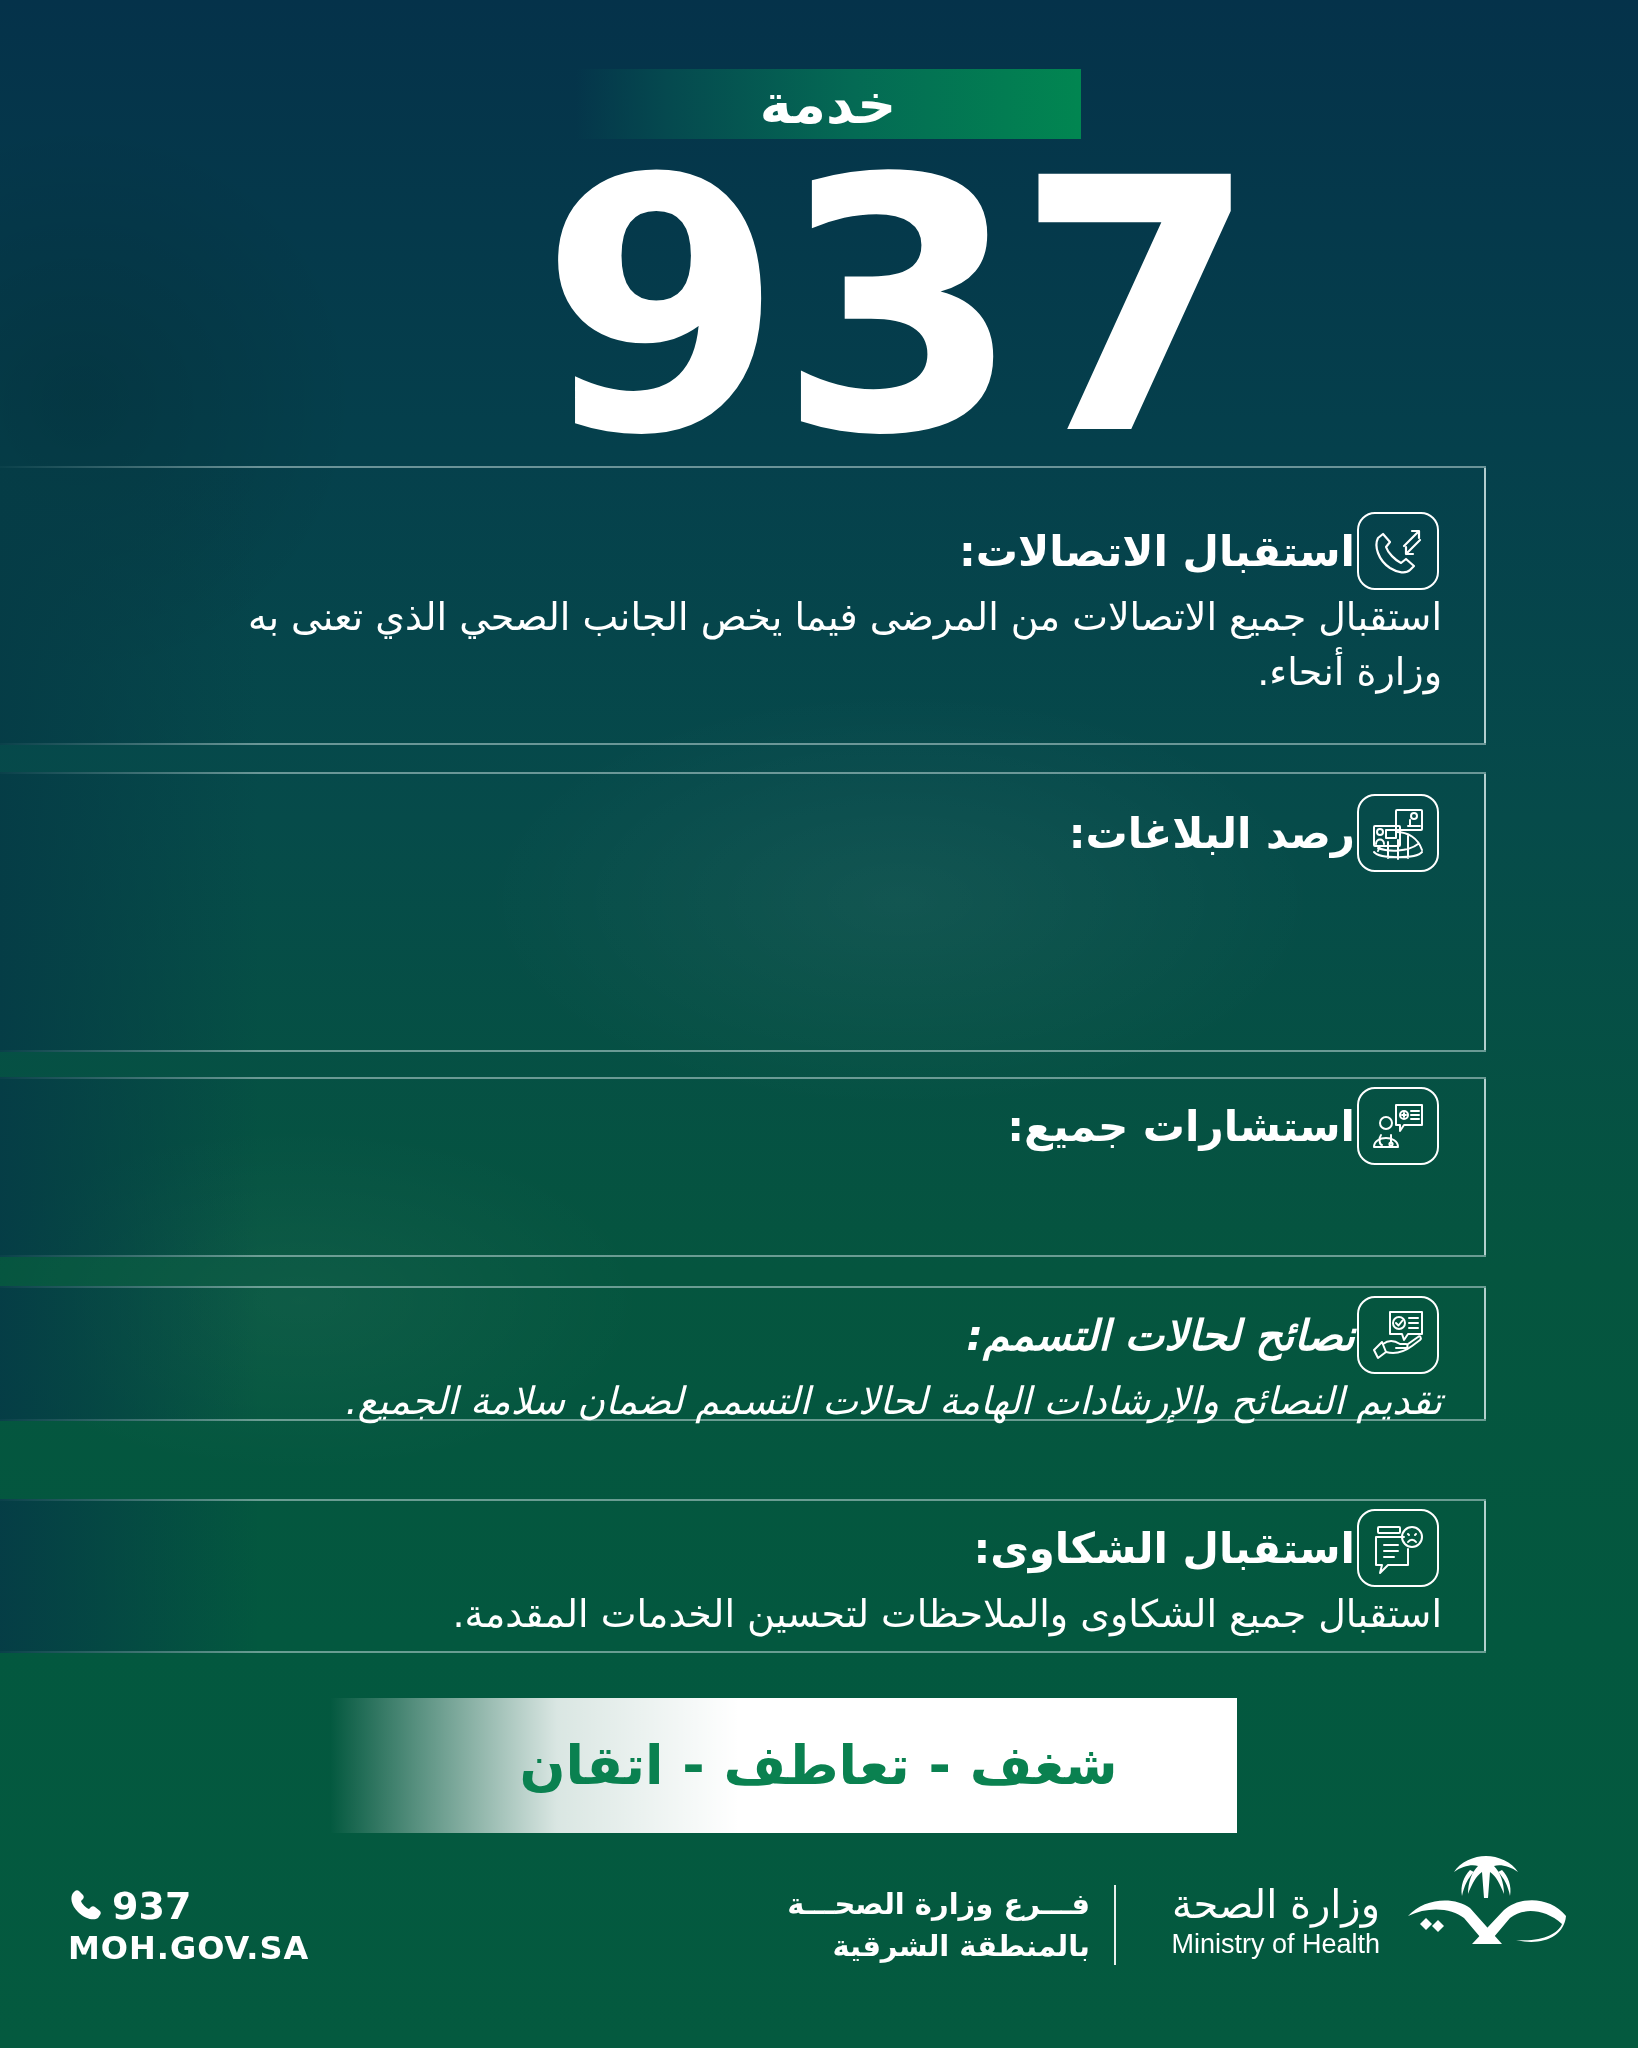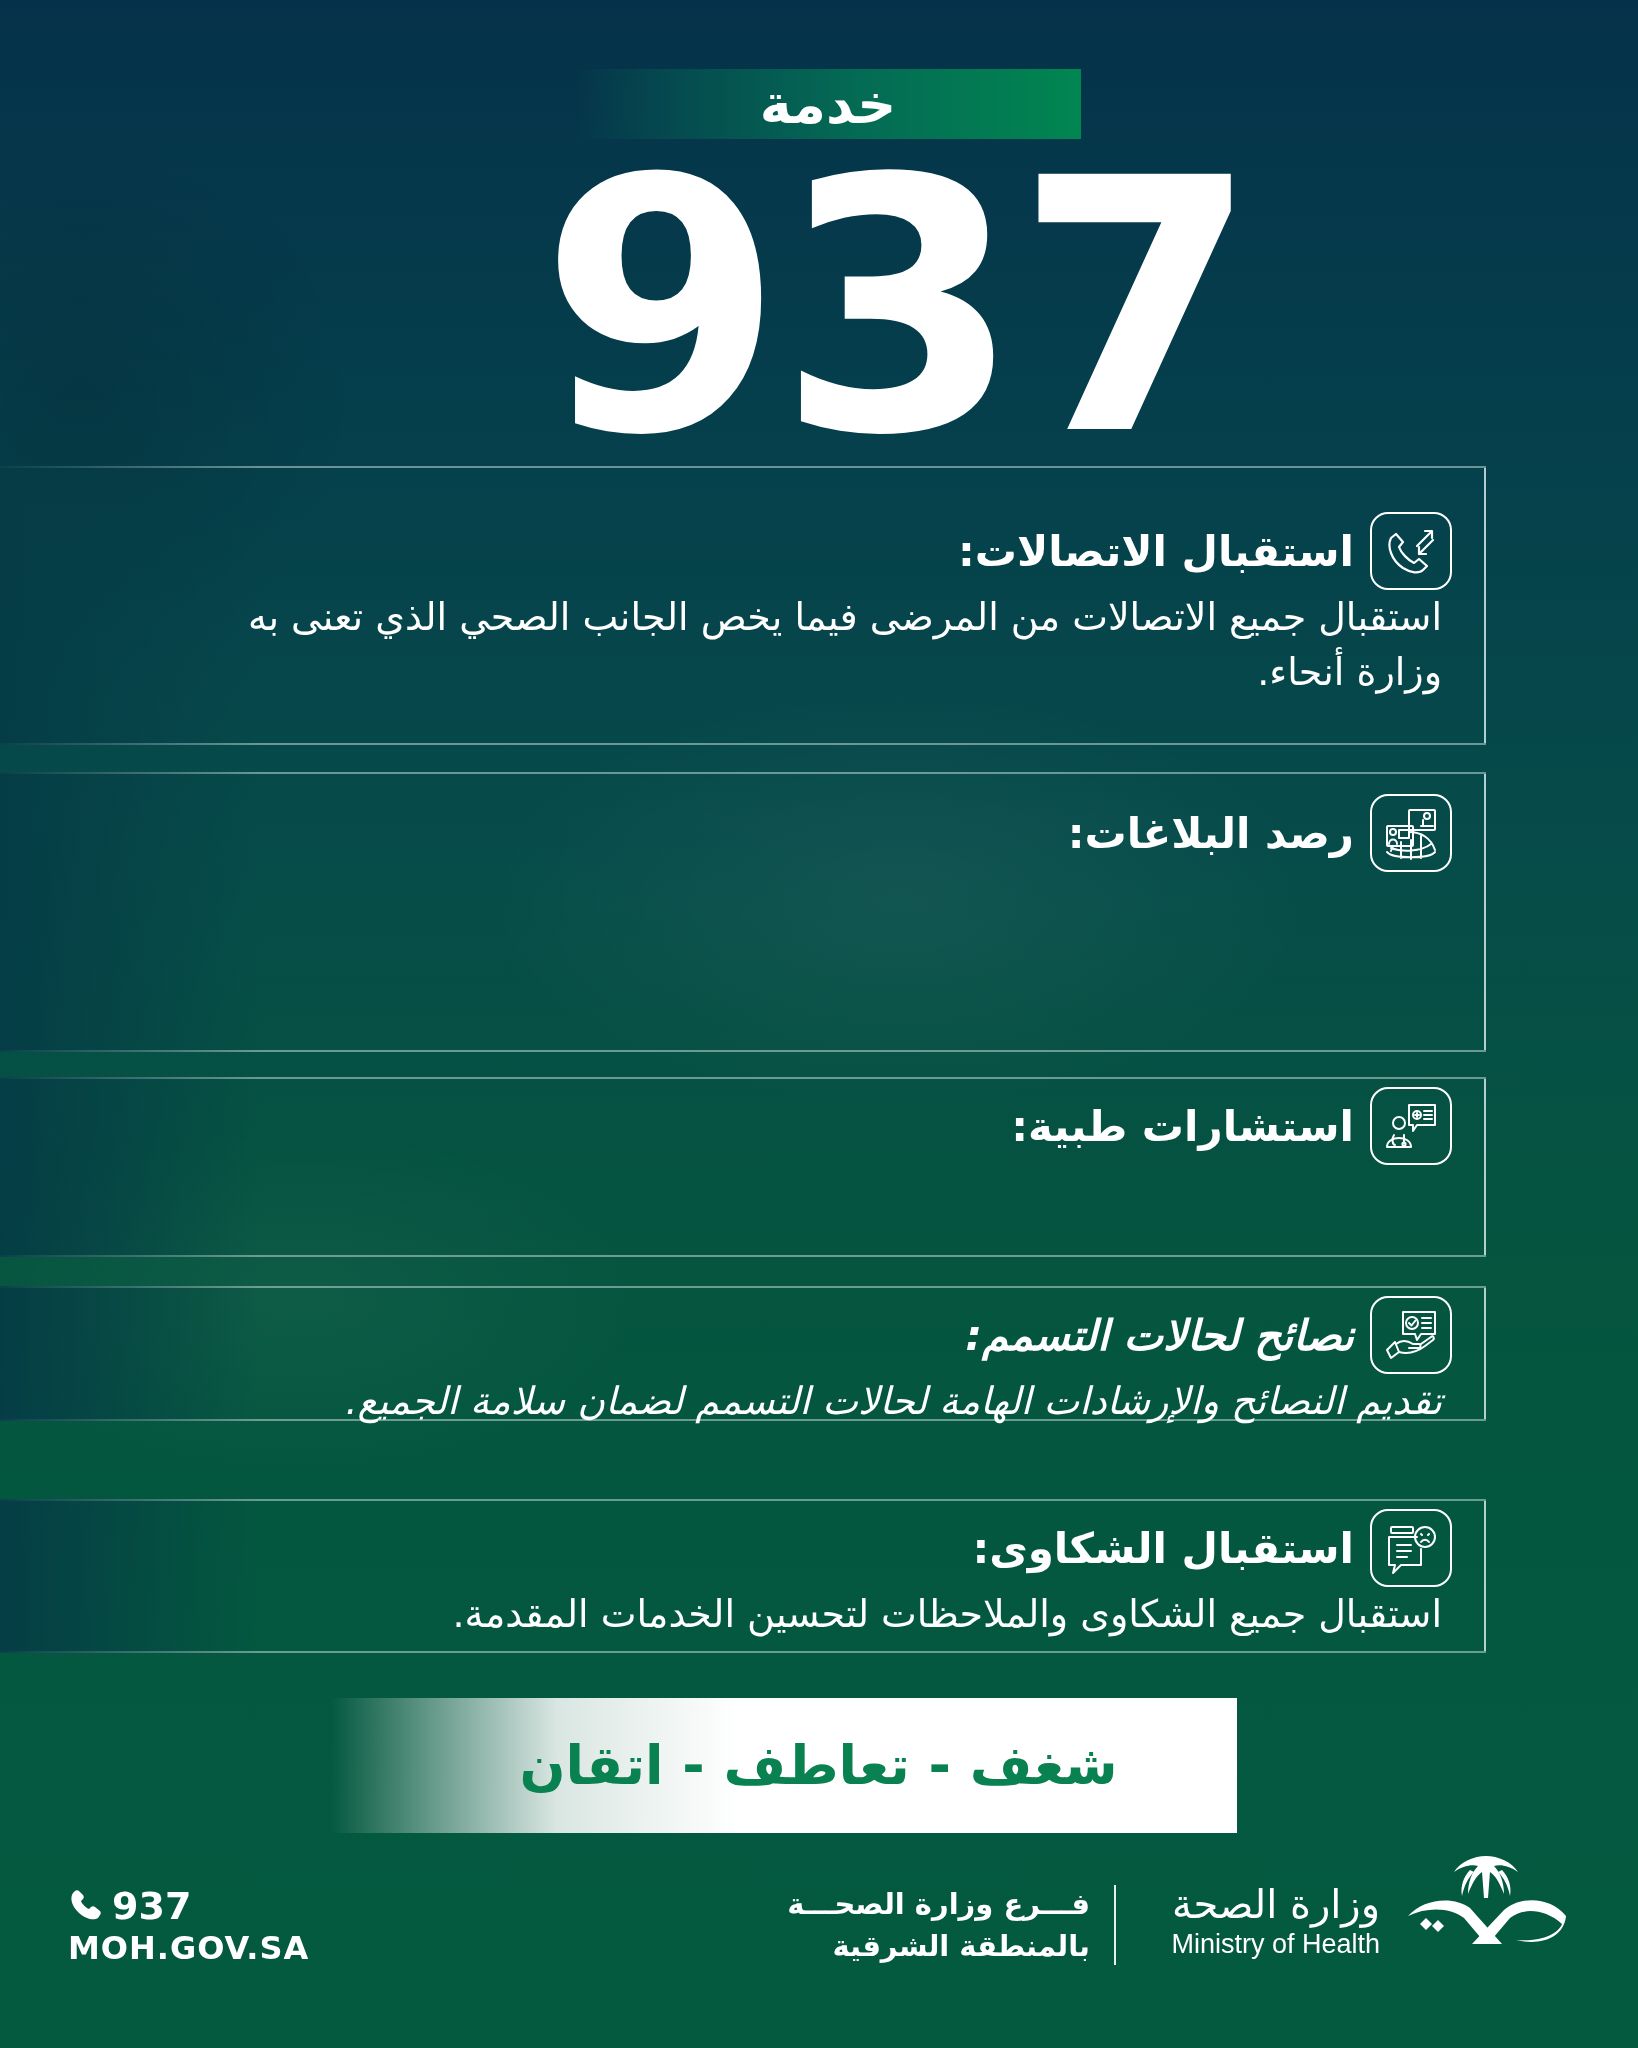--- a/index.html
+++ b/index.html
@@ -40,22 +40,22 @@
   .card::before {
     content: ""; position: absolute; right: 0; top: 0; bottom: 0;
     border-right: 2px solid rgba(210,230,230,0.85);
   }
   .card .fade-left {
     position: absolute; left: 0; top: -2px; bottom: -2px; width: 260px;
     background: linear-gradient(90deg, rgba(5,60,70,0.95), rgba(5,60,70,0));
     pointer-events: none;
   }
   .card-head {
-    position: absolute; right: 34px; top: 44px;
-    display: flex; flex-direction: row-reverse; align-items: center; gap: 16px;
+    position: absolute; right: 47px; top: 44px;
+    display: flex; flex-direction: row-reverse; align-items: center; gap: 2px;
   }
   .icon-box {
     width: 82px; height: 78px; border: 2.5px solid #fff; border-radius: 18px;
     box-sizing: border-box; display: flex; align-items: center; justify-content: center;
   }
   .icon-box svg { width: 60px; height: 58px; }
   .card-title {
     font-weight: bold; font-size: 42px; direction: rtl; white-space: nowrap; color: #fff;
   }
   .card-body {
@@ -140,21 +140,21 @@
         <path d="M28 8 L54 8 L54 28 L36 28 L32 34 L32 28 L28 28 Z"></path>
         <circle cx="36" cy="18" r="4"></circle>
         <path d="M36 16 L36 20 M34 18 L38 18"></path>
         <path d="M43 14 L51 14 M43 18 L51 18 M43 22 L51 22"></path>
         <circle cx="18" cy="26" r="6"></circle>
         <path d="M6 50 C6 38 30 38 30 50 Z"></path>
         <path d="M13 38 C10 42 12 48 14 48 M23 38 L23 46"></path>
         <circle cx="23" cy="47" r="1.6"></circle>
       </svg>
     </div>
-    <div class="card-title">استشارات طبية:</div>
+    <div class="card-title">استشارات جميع:</div>
   </div>
 </div>
 
 <div class="card" style="top:1286px;height:135px;font-style:italic;">
   <div class="fade-left"></div>
   <div class="card-head" style="top:8px;">
     <div class="icon-box">
       <svg viewBox="0 0 60 58" fill="none" stroke="#fff" stroke-width="2" stroke-linecap="round" stroke-linejoin="round">
         <path d="M22 6 L54 6 L54 28 L40 28 L36 34 L34 28 L22 28 Z"></path>
         <circle cx="31" cy="17" r="6"></circle>

